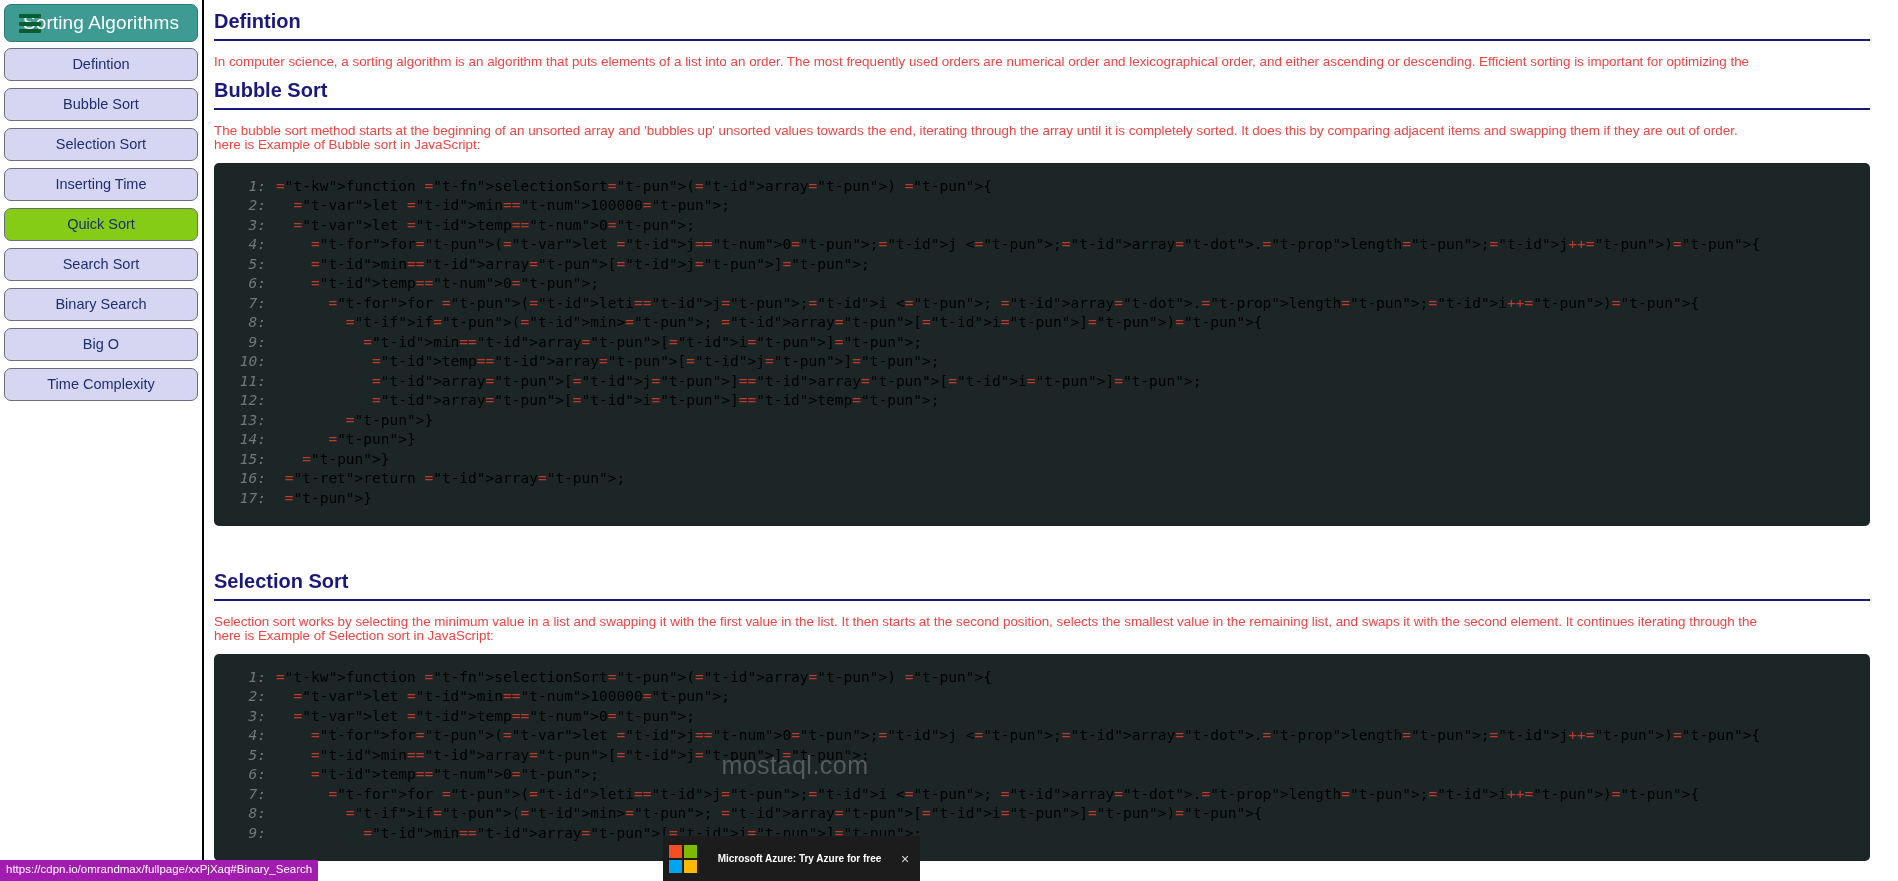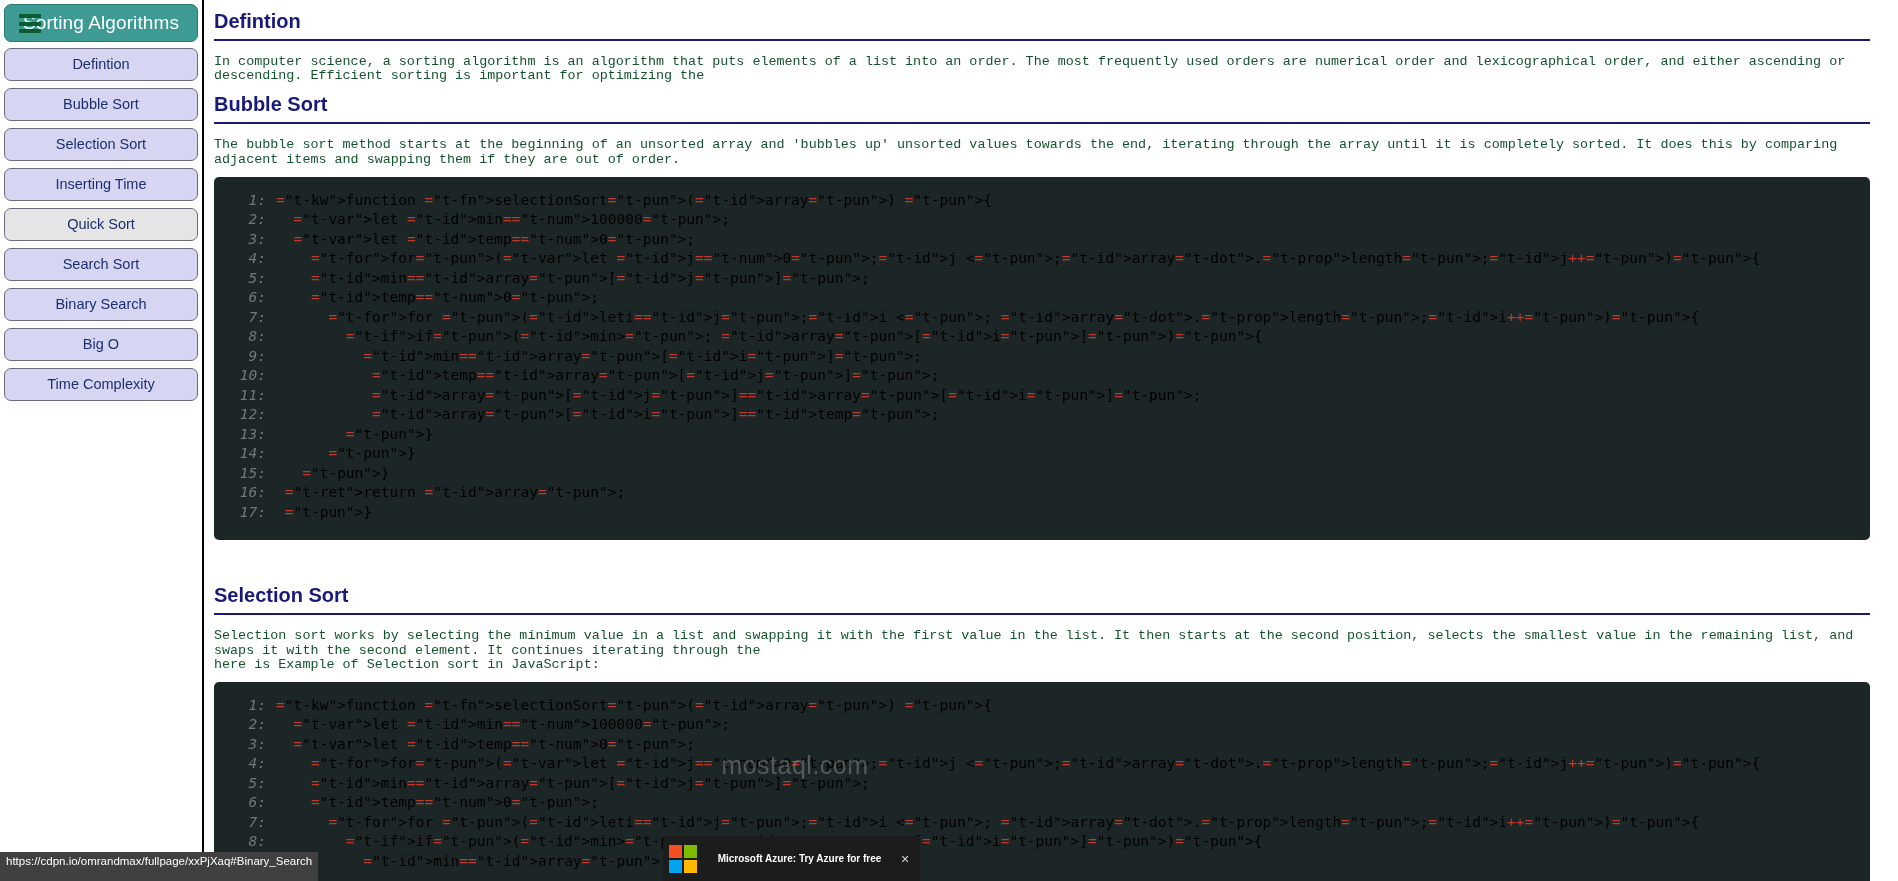--- a/index.html
+++ b/index.html
@@ -71,21 +71,21 @@
     background: #d6d6f2;
     border: 1px solid #6b6b80;
     border-radius: 7px;
     color: #1d2f6f;
     font-size: 14.5px;
     text-align: center;
     cursor: pointer;
     user-select: none;
   }
   .side-btn.active {
-    background: #e5e5e5;
+    background: #84cc16;
   }
 
   
   #main {
     flex: 1;
     height: 881px;
     overflow: hidden;
     position: relative;
     background: #ffffff;
     padding: 4px 28px 0 10px;
@@ -95,24 +95,23 @@
     font-size: 20px;
     color: #19197a;
     margin: 6px 0 4px 0;
     padding: 0 0 6px 0;
     border-bottom: 2px solid #19197a;
     font-weight: bold;
   }
   p.sec-body {
     font-size: 13.4px;
     line-height: 14.2px;
-    color: #14532d;
+    color: #ef4444;
     margin: 14px 0 10px 0;
     text-align: left;
-    font-family: Liberation Mono, monospace;
   }
   p.sec-body .ln { display: block; }
 
   
   .code-wrap {
     background: #1d2626;
     border-radius: 5px;
     padding: 14px 0 18px 0;
     margin: 8px 0 44px 0;
     font-family: "DejaVu Sans Mono", monospace;
@@ -201,23 +200,23 @@
     text-align: center;
     cursor: pointer;
     flex: 0 0 auto;
   }
 
   
   #status-bar {
     position: absolute;
     left: 0;
     bottom: 0;
-    height: 29px;
+    height: 21px;
     max-width: 680px;
-    background: #404040;
+    background: #a21caf;
     color: #ffffff;
     font-size: 11.5px;
     line-height: 19px;
     padding: 0 6px;
     white-space: nowrap;
     overflow: hidden;
     text-overflow: clip;
     z-index: 70;
     font-family: "Liberation Sans", sans-serif;
   }
@@ -255,20 +254,21 @@
       <h2 class="sec-title">Defintion</h2>
       <p class="sec-body">
         <span class="ln">In computer science, a sorting algorithm is an algorithm that puts elements of a list into an order. The most frequently used orders are numerical order and lexicographical order, and either ascending or descending. Efficient sorting is important for optimizing the</span>
       </p>
     </section>
 
     <section class="section">
       <h2 class="sec-title">Bubble Sort</h2>
       <p class="sec-body">
         <span class="ln">The bubble sort method starts at the beginning of an unsorted array and 'bubbles up' unsorted values towards the end, iterating through the array until it is completely sorted. It does this by comparing adjacent items and swapping them if they are out of order.</span>
+        <span class="ln">here is Example of Bubble sort in JavaScript:</span>
       </p>
       <div class="code-wrap">
           <div class="cl"><span class="gut">1:</span><span class="code-txt"><span class<span="" class="t-op">=</span>"t-kw"&gt;function <span class<span="" class="t-op">=</span>"t-fn"&gt;selectionSort<span class<span="" class="t-op">=</span>"t-pun"&gt;(<span class<span="" class="t-op">=</span>"t-id"&gt;array<span class<span="" class="t-op">=</span>"t-pun"&gt;) <span class<span="" class="t-op">=</span>"t-pun"&gt;{</span></div>
           <div class="cl"><span class="gut">2:</span><span class="code-txt">  <span class<span="" class="t-op">=</span>"t-var"&gt;let <span class<span="" class="t-op">=</span>"t-id"&gt;min<span class="t-op">=</span><span class<span="" class="t-op">=</span>"t-num"&gt;100000<span class<span="" class="t-op">=</span>"t-pun"&gt;;</span></div>
           <div class="cl"><span class="gut">3:</span><span class="code-txt">  <span class<span="" class="t-op">=</span>"t-var"&gt;let <span class<span="" class="t-op">=</span>"t-id"&gt;temp<span class="t-op">=</span><span class<span="" class="t-op">=</span>"t-num"&gt;0<span class<span="" class="t-op">=</span>"t-pun"&gt;;</span></div>
           <div class="cl"><span class="gut">4:</span><span class="code-txt">    <span class<span="" class="t-op">=</span>"t-for"&gt;for<span class<span="" class="t-op">=</span>"t-pun"&gt;(<span class<span="" class="t-op">=</span>"t-var"&gt;let <span class<span="" class="t-op">=</span>"t-id"&gt;j<span class="t-op">=</span><span class<span="" class="t-op">=</span>"t-num"&gt;0<span class<span="" class="t-op">=</span>"t-pun"&gt;;<span class<span="" class="t-op">=</span>"t-id"&gt;j &lt;<span class<span="" class="t-op">=</span>"t-pun"&gt;;<span class<span="" class="t-op">=</span>"t-id"&gt;array<span class<span="" class="t-op">=</span>"t-dot"&gt;.<span class<span="" class="t-op">=</span>"t-prop"&gt;length<span class<span="" class="t-op">=</span>"t-pun"&gt;;<span class<span="" class="t-op">=</span>"t-id"&gt;j<span class="t-op">++</span><span class<span="" class="t-op">=</span>"t-pun"&gt;)<span class<span="" class="t-op">=</span>"t-pun"&gt;{</span></div>
           <div class="cl"><span class="gut">5:</span><span class="code-txt">    <span class<span="" class="t-op">=</span>"t-id"&gt;min<span class="t-op">=</span><span class<span="" class="t-op">=</span>"t-id"&gt;array<span class<span="" class="t-op">=</span>"t-pun"&gt;[<span class<span="" class="t-op">=</span>"t-id"&gt;j<span class<span="" class="t-op">=</span>"t-pun"&gt;]<span class<span="" class="t-op">=</span>"t-pun"&gt;;</span></div>
           <div class="cl"><span class="gut">6:</span><span class="code-txt">    <span class<span="" class="t-op">=</span>"t-id"&gt;temp<span class="t-op">=</span><span class<span="" class="t-op">=</span>"t-num"&gt;0<span class<span="" class="t-op">=</span>"t-pun"&gt;;</span></div>
           <div class="cl"><span class="gut">7:</span><span class="code-txt">      <span class<span="" class="t-op">=</span>"t-for"&gt;for <span class<span="" class="t-op">=</span>"t-pun"&gt;(<span class<span="" class="t-op">=</span>"t-id"&gt;leti<span class="t-op">=</span><span class<span="" class="t-op">=</span>"t-id"&gt;j<span class<span="" class="t-op">=</span>"t-pun"&gt;;<span class<span="" class="t-op">=</span>"t-id"&gt;i &lt;<span class<span="" class="t-op">=</span>"t-pun"&gt;; <span class<span="" class="t-op">=</span>"t-id"&gt;array<span class<span="" class="t-op">=</span>"t-dot"&gt;.<span class<span="" class="t-op">=</span>"t-prop"&gt;length<span class<span="" class="t-op">=</span>"t-pun"&gt;;<span class<span="" class="t-op">=</span>"t-id"&gt;i<span class="t-op">++</span><span class<span="" class="t-op">=</span>"t-pun"&gt;)<span class<span="" class="t-op">=</span>"t-pun"&gt;{</span></div>
           <div class="cl"><span class="gut">8:</span><span class="code-txt">        <span class<span="" class="t-op">=</span>"t-if"&gt;if<span class<span="" class="t-op">=</span>"t-pun"&gt;(<span class<span="" class="t-op">=</span>"t-id"&gt;min&gt;<span class<span="" class="t-op">=</span>"t-pun"&gt;; <span class<span="" class="t-op">=</span>"t-id"&gt;array<span class<span="" class="t-op">=</span>"t-pun"&gt;[<span class<span="" class="t-op">=</span>"t-id"&gt;i<span class<span="" class="t-op">=</span>"t-pun"&gt;]<span class<span="" class="t-op">=</span>"t-pun"&gt;)<span class<span="" class="t-op">=</span>"t-pun"&gt;{</span></div>

